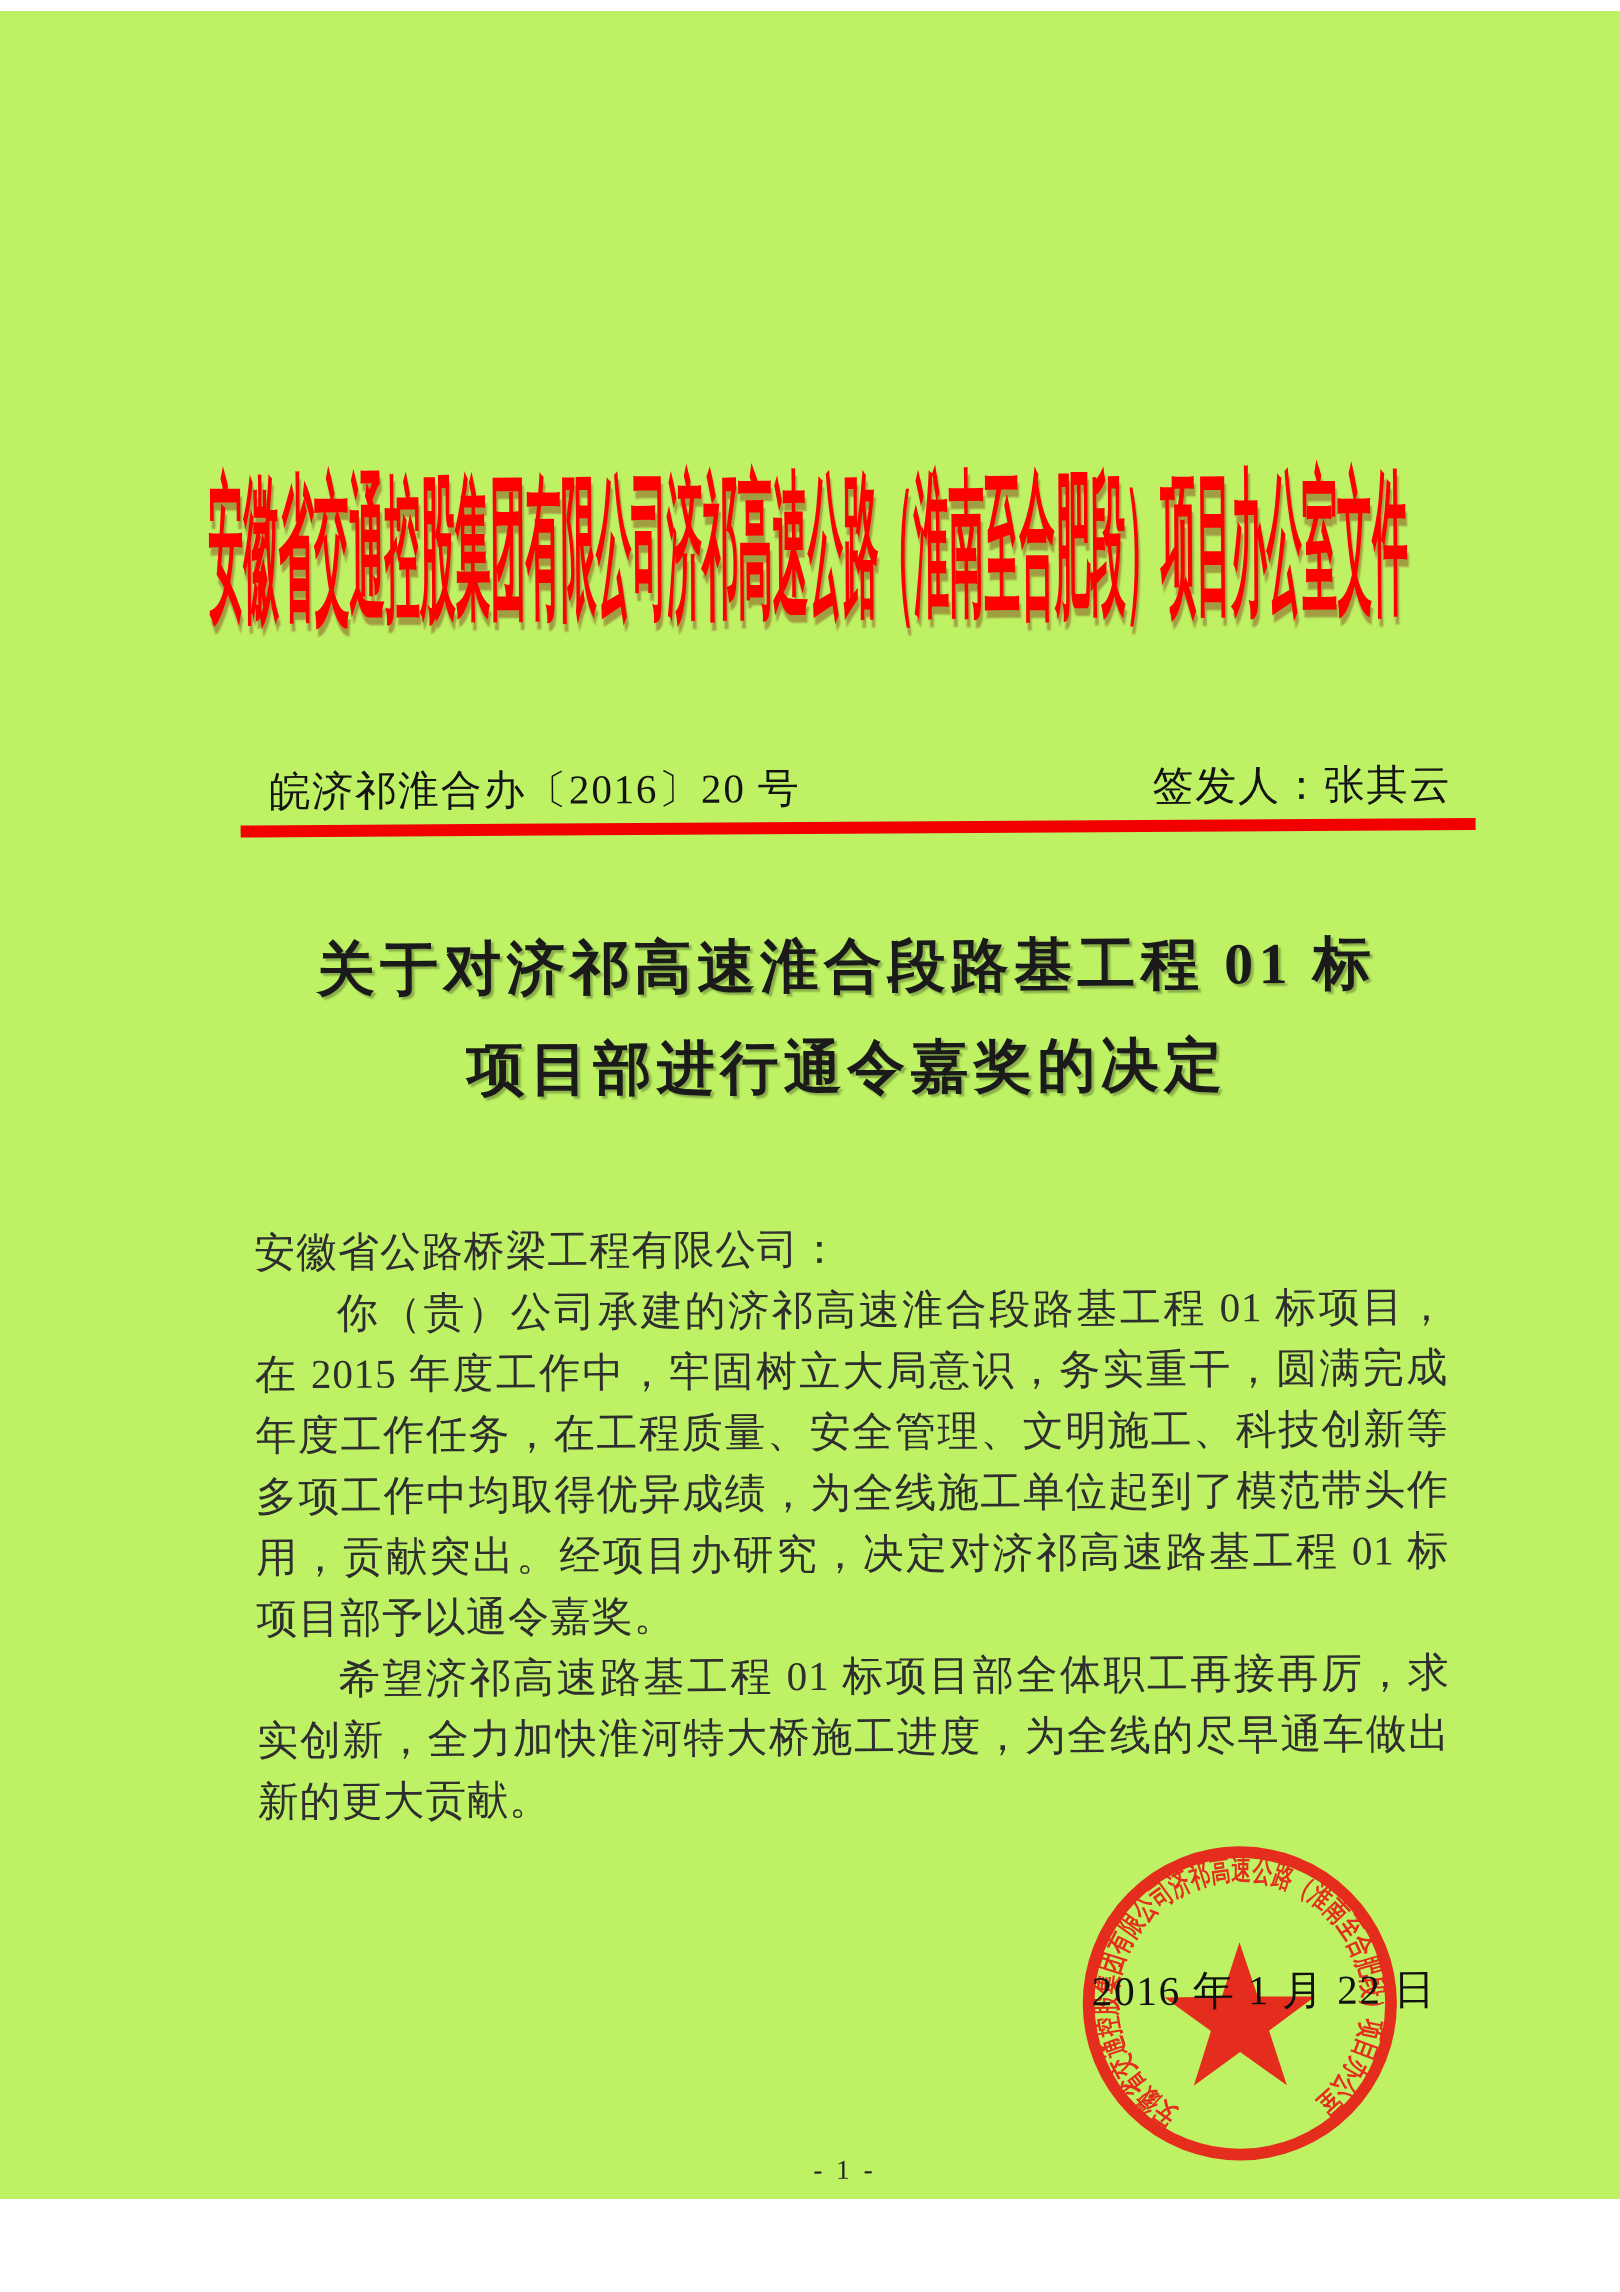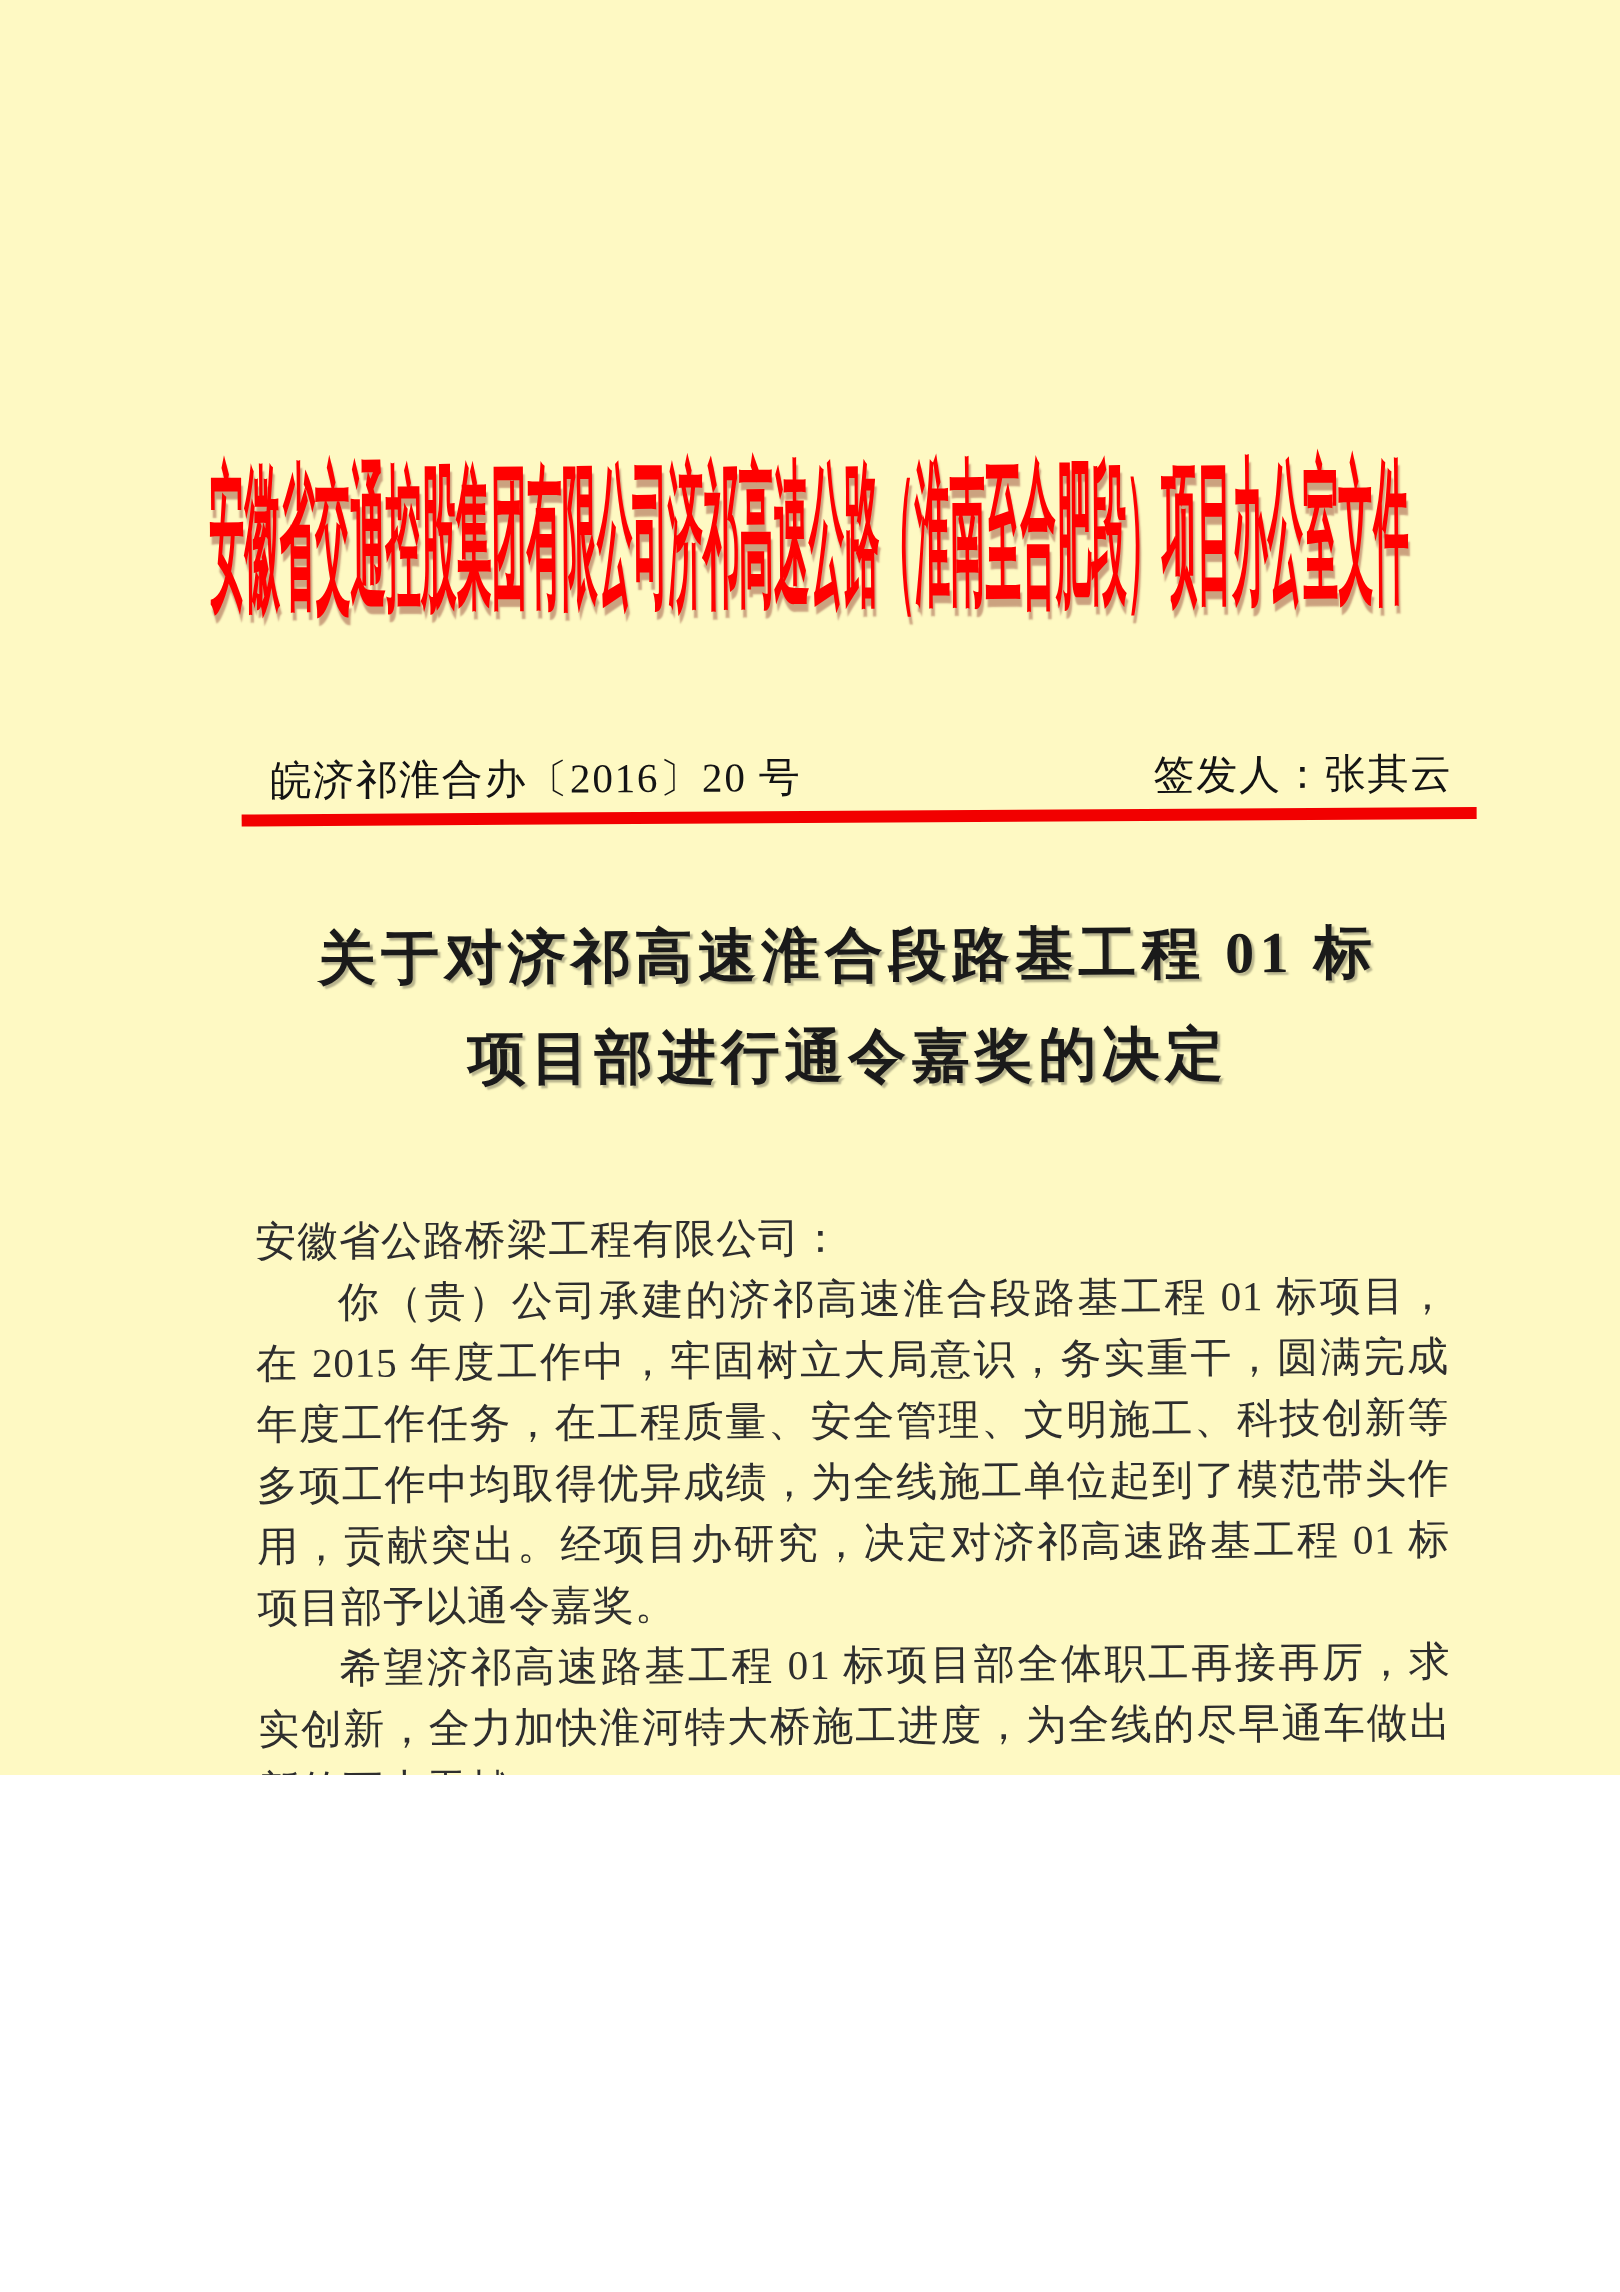--- a/index.html
+++ b/index.html
@@ -4,25 +4,26 @@
 <style>
   :root{
     --header_red:#ff0000;
     --rule_red:#f20000;
     --seal_red:#e8231a;
     --ink:#2e2e2e;
   }
   html,body{margin:0;padding:0;background:#ffffff;}
   #page{
     position:relative;
-    width:1620px;height:1775px;
-    background:#fef9c3;
+    width:1620px;height:2188px;
+    background:#bef264;
     overflow:hidden;
     font-family:"Liberation Serif","DejaVu Serif",serif;
     color:var(--ink);
+    margin-top:11px;
   }
   
   #scan{
     position:absolute;inset:0;
     transform:rotate(-0.35deg);
     transform-origin:50% 40%;
   }
   
   .red-head-wrap{
     position:absolute;left:0;top:446px;width:1620px;height:180px;

